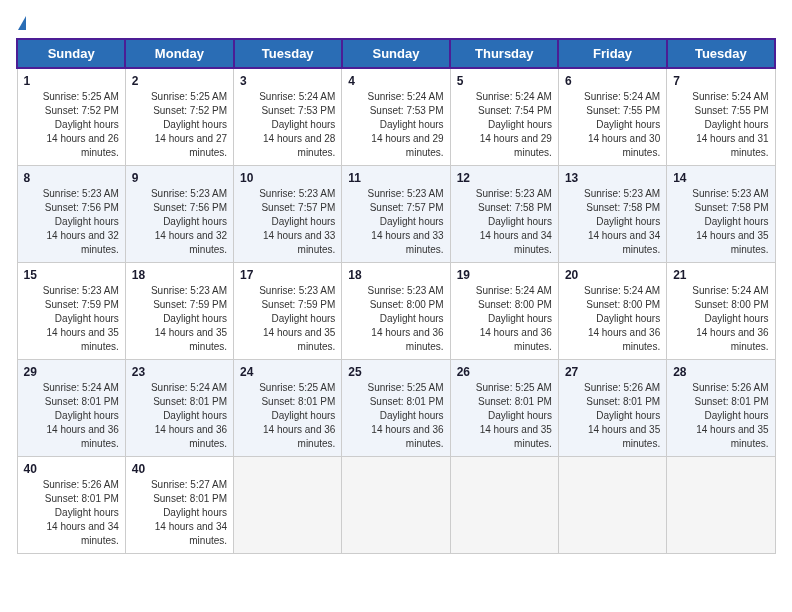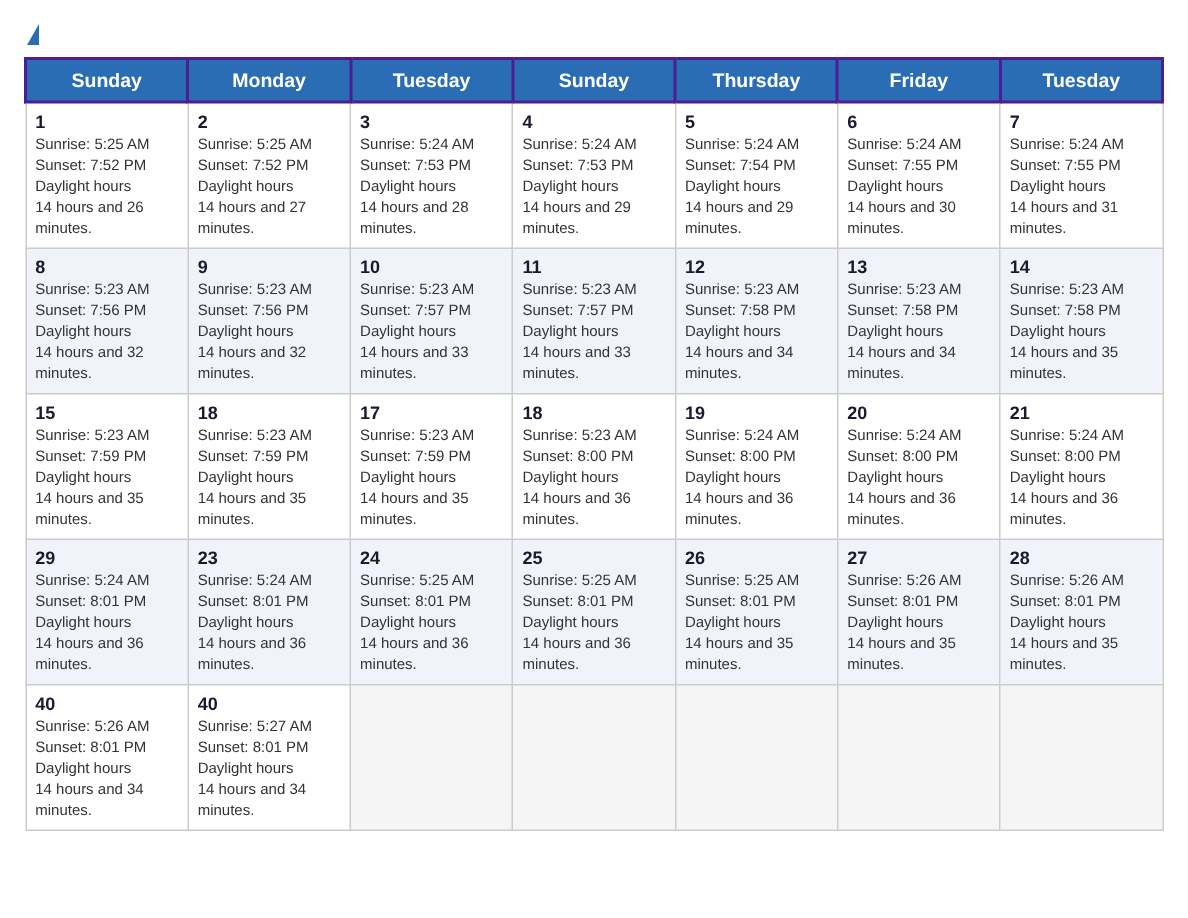--- a/index.html
+++ b/index.html
@@ -85,20 +85,21 @@
       font-size: 12px;
       font-weight: bold;
       color: #1a1a2e;
       display: block;
       margin-bottom: 2px;
     }
     .day-detail {
       font-size: 10px;
       line-height: 1.4;
       color: #333;
+      text-align: right;
     }
     .empty-cell {
       background-color: #f5f5f5 !important;
     }
   </style>
 </head>
 <body>
 
 <div class="header-area">
   <div class="logo">

